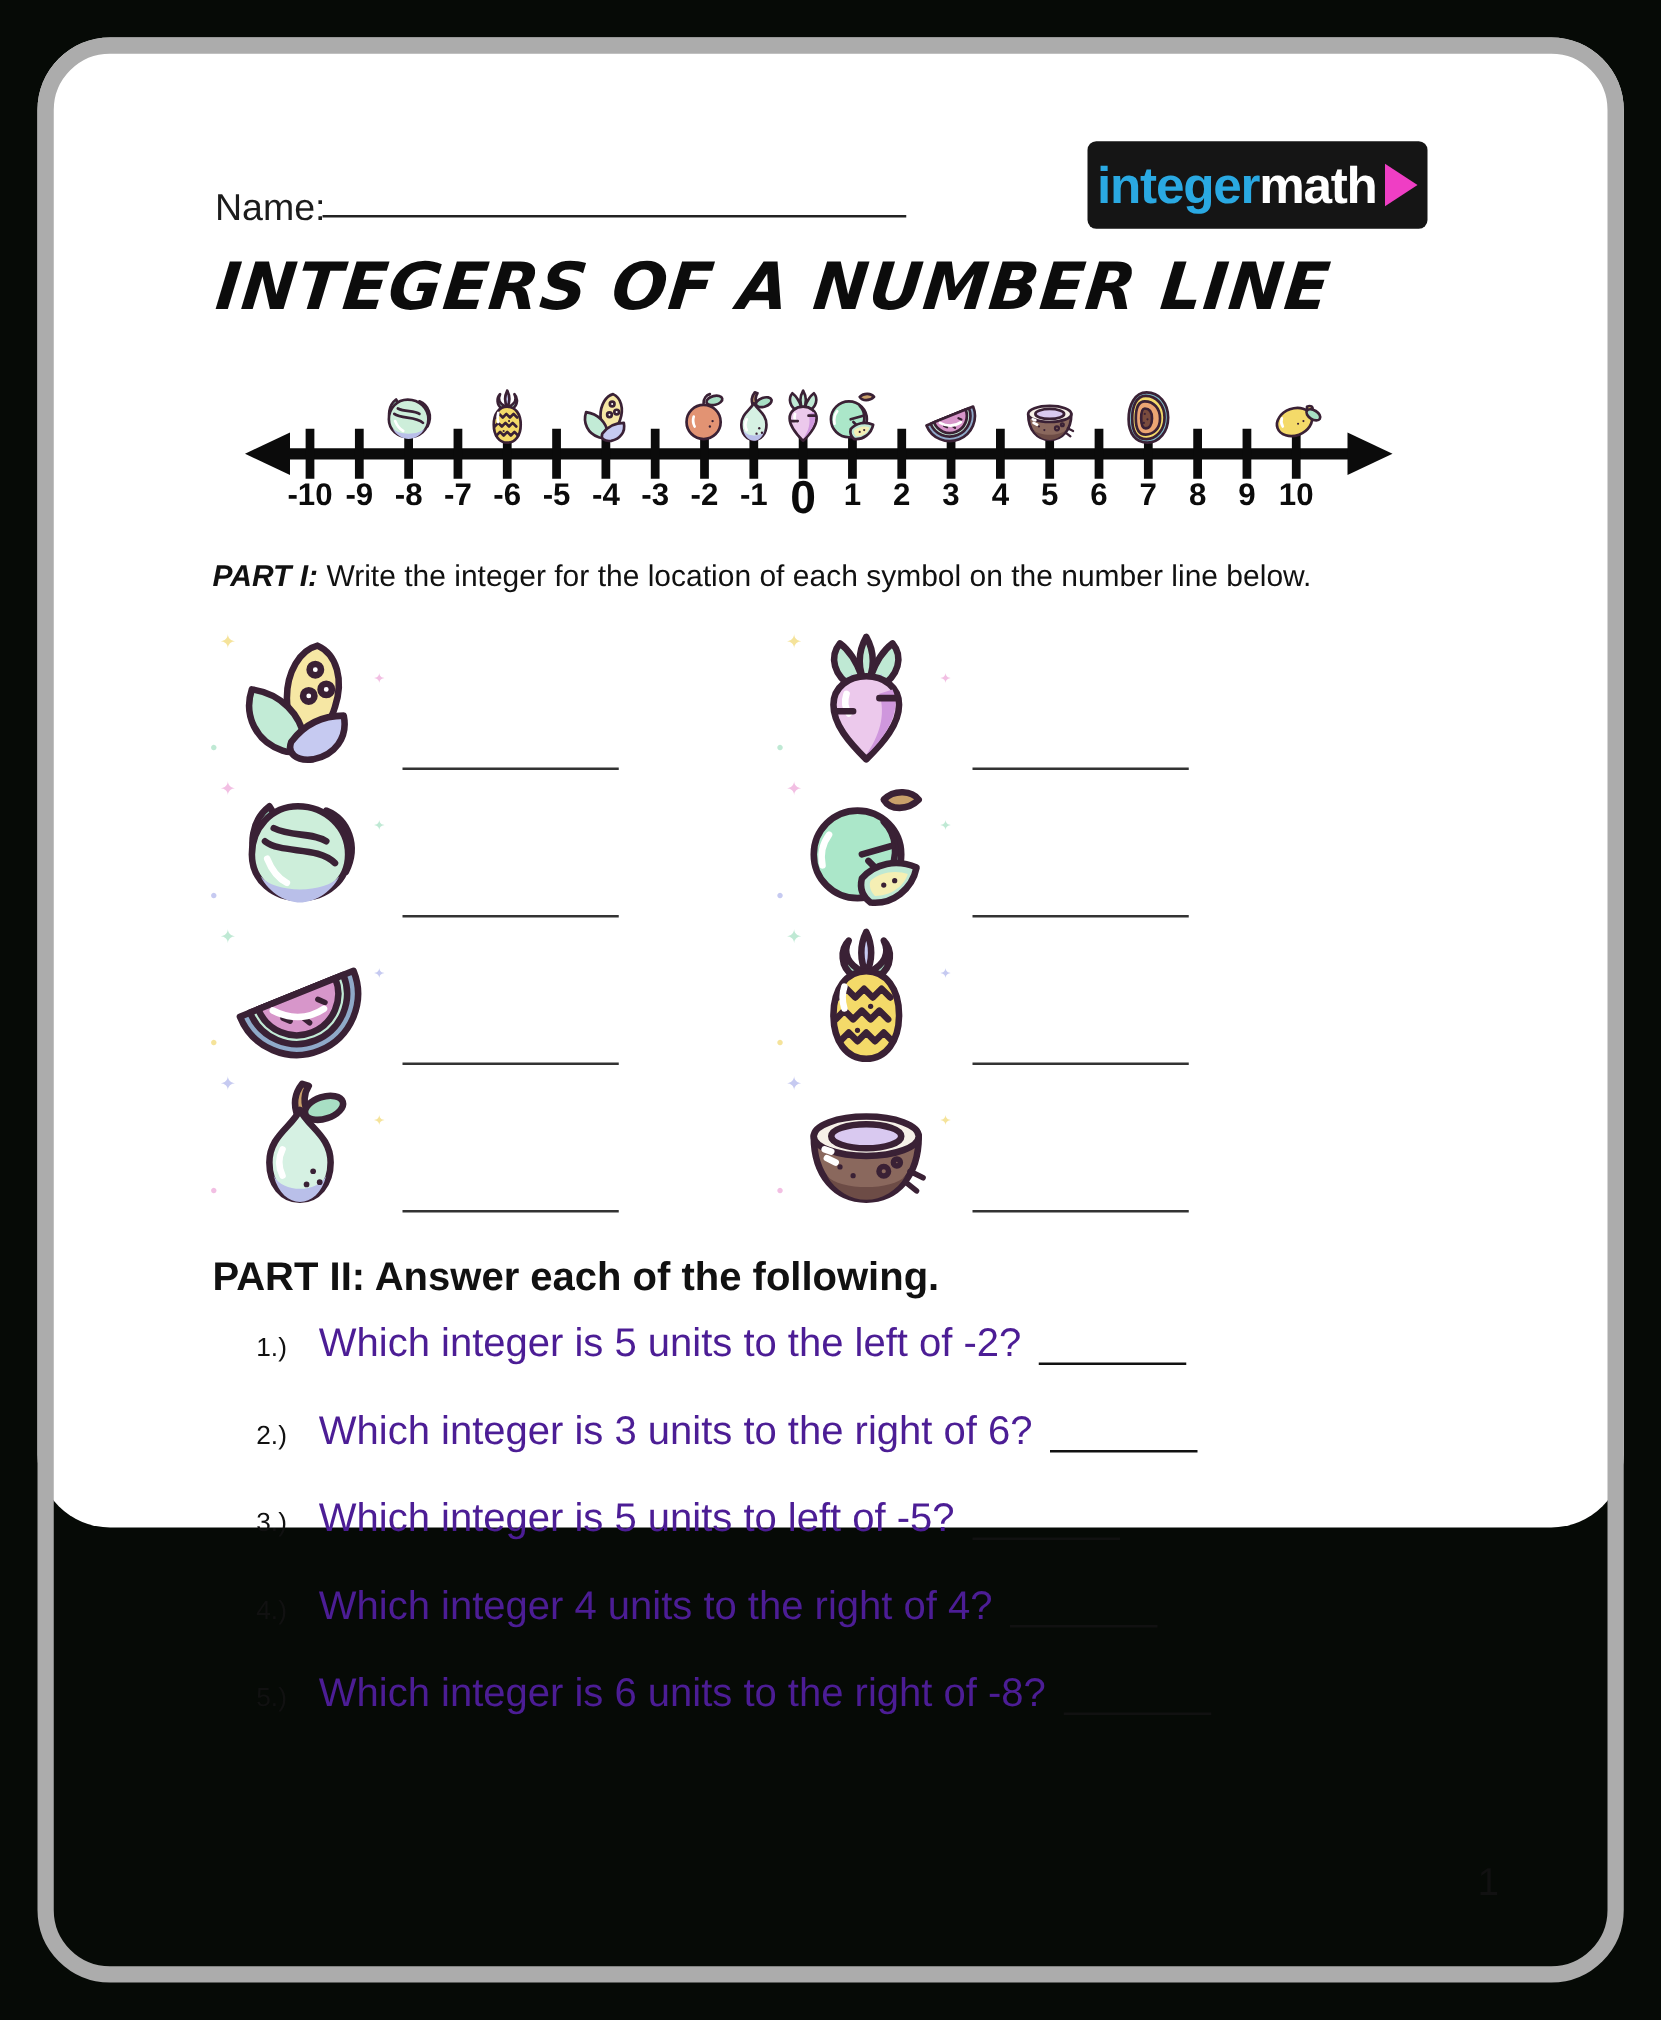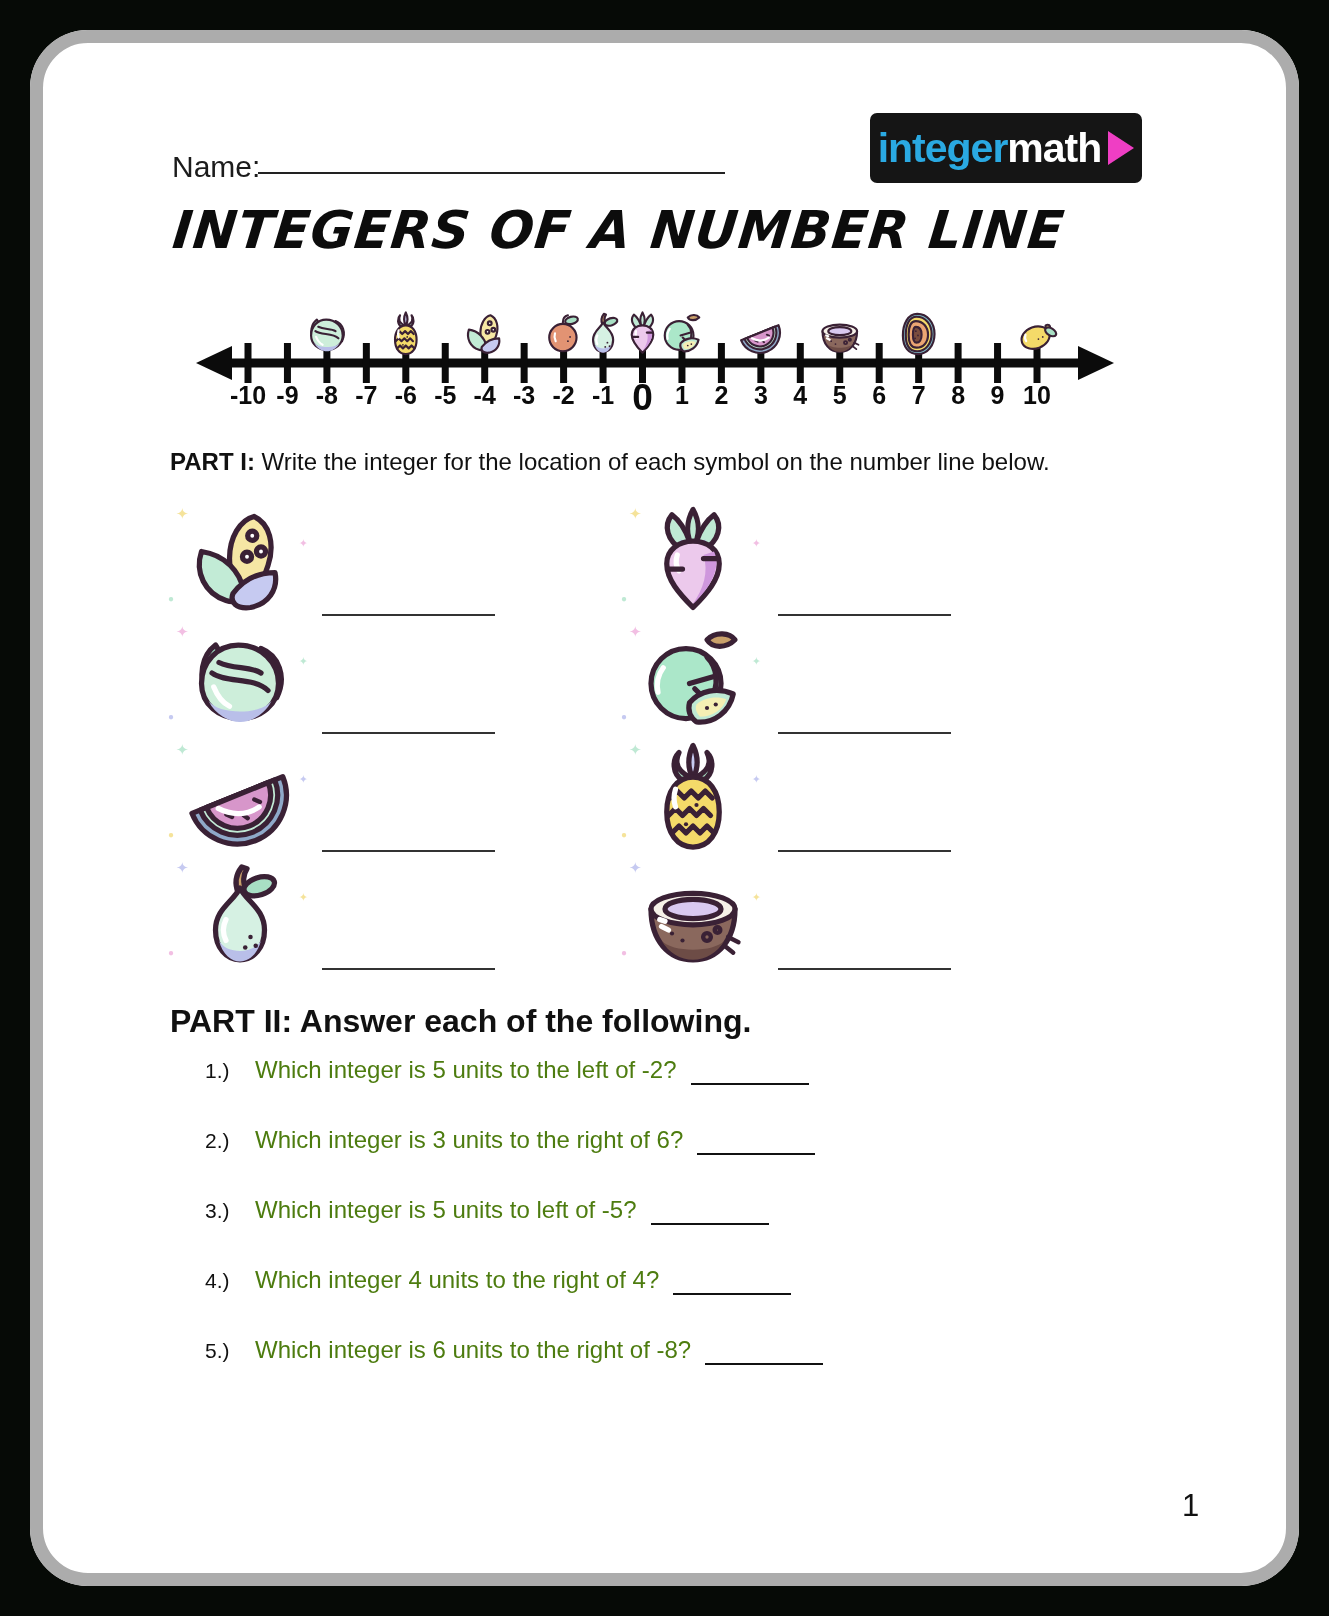--- a/index.html
+++ b/index.html
@@ -1,17 +1,17 @@
 <!DOCTYPE html>
 <html><head>
 <meta charset="utf-8">
 <style>
   html,body{margin:0;padding:0;background:#060a06;width:1329px;height:1616px;overflow:hidden;
             font-family:"Liberation Sans",sans-serif;}
-  .page{position:absolute;left:30px;top:30px;width:1269px;height:1556px;background:#ffffff;
+  .page{position:absolute;left:30px;top:30px;width:1269px;height:1192px;background:#ffffff;
         border-radius:58px;}
   .frame{position:absolute;left:30px;top:30px;width:1269px;height:1556px;border:13px solid #acacac;
          border-radius:58px;box-sizing:border-box;pointer-events:none;}
   .abs{position:absolute;}
 
   
   .name-label{left:142px;top:120px;font-size:30px;color:#1c1c1c;}
   .name-line{left:228px;top:112px;width:467px;height:30px;border-bottom:2px solid #222;}
   .logo{left:840px;top:83px;width:272px;height:70px;background:#151515;border-radius:7px;
         display:flex;align-items:center;justify-content:center;}
@@ -23,42 +23,42 @@
   
   .title{left:140px;top:170px;font-family:"DejaVu Sans",sans-serif;font-weight:bold;font-style:italic;
          font-size:52px;letter-spacing:1px;color:#0c0c0c;white-space:nowrap;transform:skewX(-6deg);
          transform-origin:left bottom;}
 
   
   .numberline{left:140px;top:263px;width:960px;height:128px;}
 
   
   .part-head{left:140px;top:418px;font-size:24px;color:#111;}
-  .part-head b{font-weight:bold;}
+  .part-head b{font-weight:bold;font-style:italic;}
   .part2-head{left:140px;top:973px;font-size:32px;font-weight:bold;color:#111;}
 
   
   .p1col{position:absolute;top:470px;width:480px;}
   .p1col.left{left:150px;}
   .p1col.right{left:603px;}
   .p1-row{height:118px;display:flex;align-items:flex-end;}
   .p1-iconbox{width:120px;height:114px;position:relative;display:flex;align-items:flex-end;justify-content:center;}
   .p1-iconbox svg{width:118px;height:112px;display:block;}
   .p1-line{width:173px;border-bottom:2.5px solid #333;margin-left:22px;margin-bottom:2px;}
   .p1col.right .p1-line{margin-left:25px;}
   .spark{position:absolute;font-size:15px;line-height:1;}
   .spark.s1{top:2px;left:-4px;}
   .spark.s2{top:34px;right:-8px;font-size:11px;}
   .spark.s3{bottom:14px;left:-12px;font-size:10px;}
 
   
   .questions{left:175px;top:1026px;width:1000px;}
   .q-row{height:70px;display:flex;align-items:baseline;}
   .q-num{width:50px;font-size:21px;color:#111;}
-  .q-text{font-size:24px;color:#4d7c0f;white-space:nowrap;}
+  .q-text{font-size:32px;color:#4c1d95;white-space:nowrap;}
   .q-blank{display:inline-block;width:118px;border-bottom:2.5px solid #111;margin-left:14px;
            position:relative;top:7px;}
 
   
   .footer{left:125px;top:1462px;width:980px;text-align:center;font-size:26px;color:#8c8c8c;white-space:nowrap;}
   .footer-link{text-decoration:underline;}
   .pagenum{left:1152px;top:1458px;font-size:31px;color:#111;}
   .hidden-defs{position:absolute;width:0;height:0;overflow:hidden;}
 </style>
 </head>

